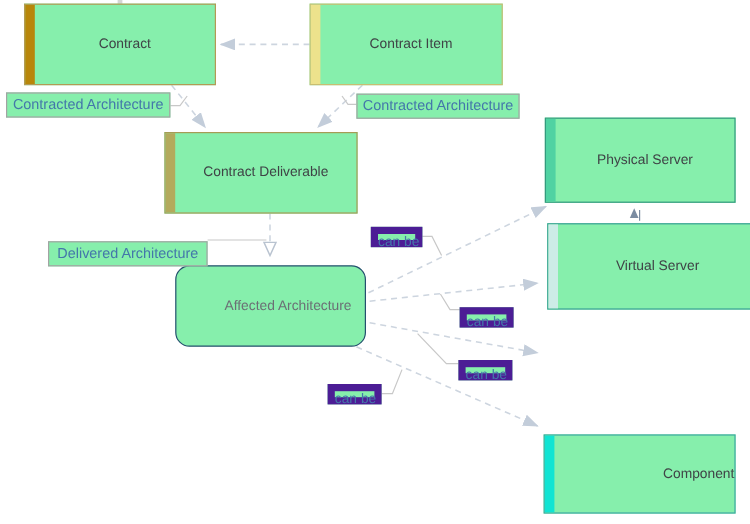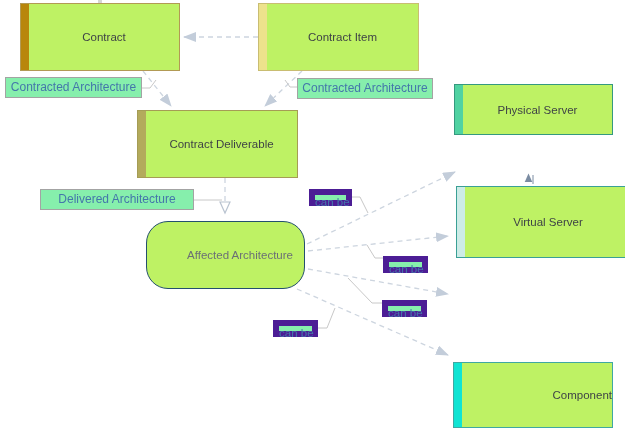--- a/index.html
+++ b/index.html
@@ -13,34 +13,34 @@
     background:#ffffff;
     overflow:hidden;
   }
   .lines-layer{
     position:absolute;left:0;top:0;z-index:1;
     pointer-events:none;
   }
   .node{
     position:absolute;z-index:2;
     box-sizing:border-box;
-    background:#bef264;
+    background:#86efac;
     border:1px solid #999;
     display:flex;align-items:center;justify-content:center;
     font-size:11.5px;color:#3f4346;
   }
   .node .stripe{
     position:absolute;left:0;top:0;bottom:0;width:8px;
   }
   .node .node-label{
     position:relative;z-index:1;text-align:center;
     padding-left:8px;
   }
   .node.rounded{
-    border-radius:22px;
+    border-radius:12px;
     border-width:1.5px;
     color:#6b7075;
     padding-left:29px;
   }
   .edge-label{
     position:absolute;z-index:3;
     box-sizing:border-box;
     background:#86efac;
     border:1.5px solid #a3a3a3;
     color:#4477aa;
@@ -114,41 +114,41 @@
 
   <div class="node" style="left: 137px; top: 110px; width: 161px; height: 68px; border-color: rgb(165, 156, 85);">
     <span class="stripe" style="background: rgb(179, 170, 92);"></span>
     <span class="node-label">Contract Deliverable</span>
   </div>
 
   <div class="node rounded" style="left: 146px; top: 221px; width: 159px; height: 68px; border-color: rgb(36, 80, 110);">
     <span class="node-label" style="padding-left:0">Affected Architecture</span>
   </div>
 
-  <div class="node" style="left: 454px; top: 84px; width: 159px; height: 51px; border-color: rgb(53, 153, 127);">
+  <div class="node" style="left: 454px; top: 98px; width: 159px; height: 71px; border-color: rgb(53, 153, 127);">
     <span class="stripe" style="background: rgb(80, 210, 162);"></span>
     <span class="node-label">Physical Server</span>
   </div>
 
   <div class="node" style="left: 456px; top: 186px; width: 176px; height: 72px; border-color: rgb(58, 160, 150);">
     <span class="stripe" style="background: rgb(205, 236, 231);"></span>
     <span class="node-label">Virtual Server</span>
   </div>
 
 
   <div class="node" style="left: 453px; top: 362px; width: 160px; height: 66px; border-color: rgb(63, 168, 162); justify-content: flex-end;">
     <span class="stripe" style="background: rgb(16, 228, 211);"></span>
     <span class="node-label">Component</span>
   </div>
 
   <div class="edge-label" style="left:5px;top:77px;width:137px">Contracted Architecture</div>
 
   <div class="edge-label" style="left:297px;top:78px;width:136px">Contracted Architecture</div>
 
-  <div class="edge-label" style="left:40px;top:189px;width:154px">Delivered Architecture</div>
+  <div class="edge-label" style="left:40px;top:201px;width:133px">Delivered Architecture</div>
 
   <div class="edge-label small" style="left:309px;top:189px;width:43px">can be</div>
 
   <div class="edge-label small" style="left:383px;top:256px;width:45px">can be</div>
 
   <div class="edge-label small" style="left:382px;top:300px;width:45px">can be</div>
 
   <div class="edge-label small" style="left:273px;top:320px;width:45px">can be</div>
 
 </div>

